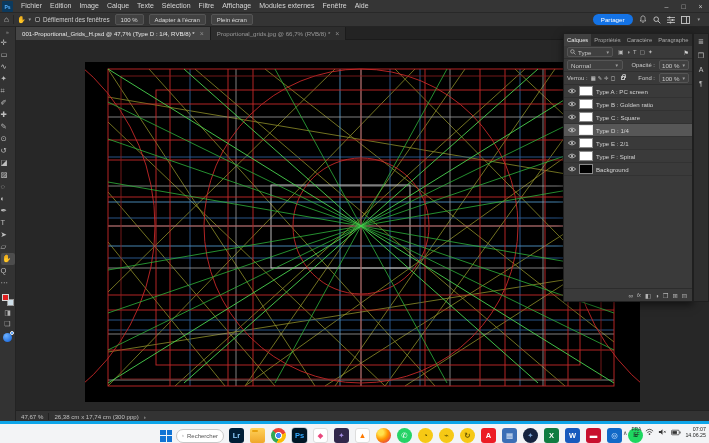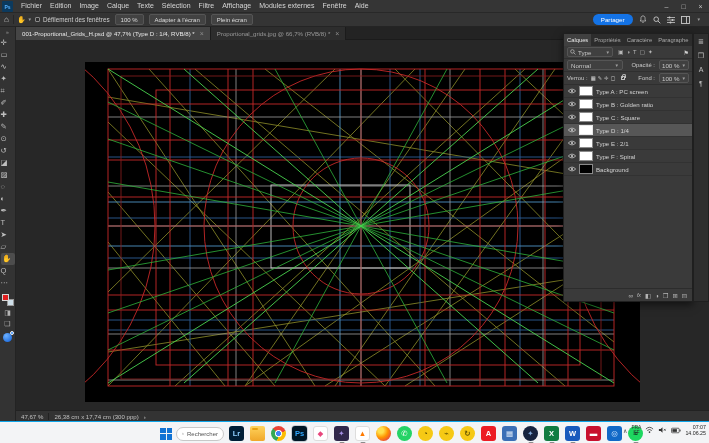--- a/index.html
+++ b/index.html
@@ -105,21 +105,21 @@
   .strip-ic{font-size:7px;color:#c0c0c0;line-height:8px;}
 
   
   .statusbar{position:absolute;left:16px;top:410px;width:693px;height:11px;background:#333;
              border-top:1px solid #222;display:flex;align-items:center;font-size:6.1px;color:#c0c0c0;
              padding:0 5px;gap:5px;}
   .sb-div{width:1px;height:7px;background:#222;}
 
   
   .taskbar{position:absolute;left:0;top:421px;width:709px;height:22px;background:#f3f4f6;
-           border-top:1px solid #0ea5e9;}
+           border-top:3px solid #0ea5e9;}
   .tb-center{position:absolute;left:160px;top:3px;display:flex;align-items:center;gap:4px;}
   .win-logo{width:12px;height:12px;display:grid;grid-template-columns:5.5px 5.5px;grid-template-rows:5.5px 5.5px;gap:1px;}
   .win-logo span{background:#1173d4;}
   .search-pill{height:14px;width:48px;background:#fff;border:1px solid #c8c8c8;border-radius:7px;
                display:flex;align-items:center;padding:0 5px;gap:3px;font-size:6px;color:#555;white-space:nowrap;overflow:hidden;}
   .tb-appwrap{position:relative;padding:1px;border-radius:4px;}
   .tb-appwrap.active{background:#dde1e7;border:1px solid #c8cdd4;padding:0;}
   .tb-app{width:15px;height:15px;border-radius:3px;display:flex;align-items:center;justify-content:center;
           font-size:7.5px;font-weight:bold;position:relative;}
   .tb-app.circle{border-radius:50%;}

